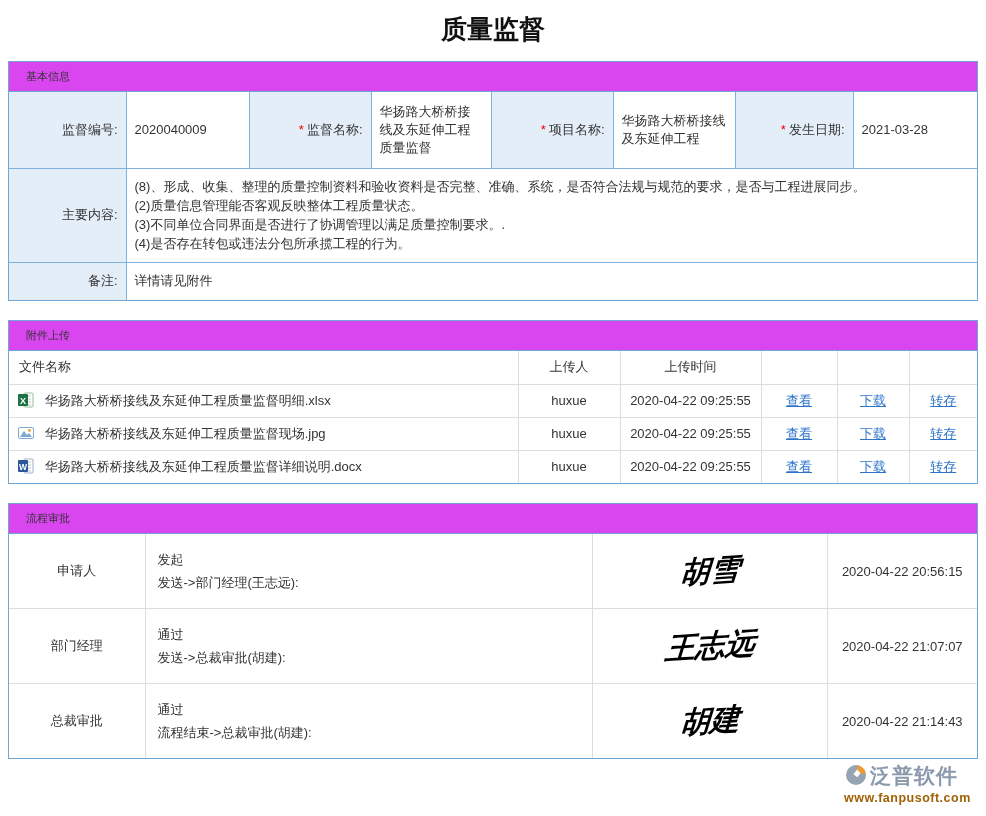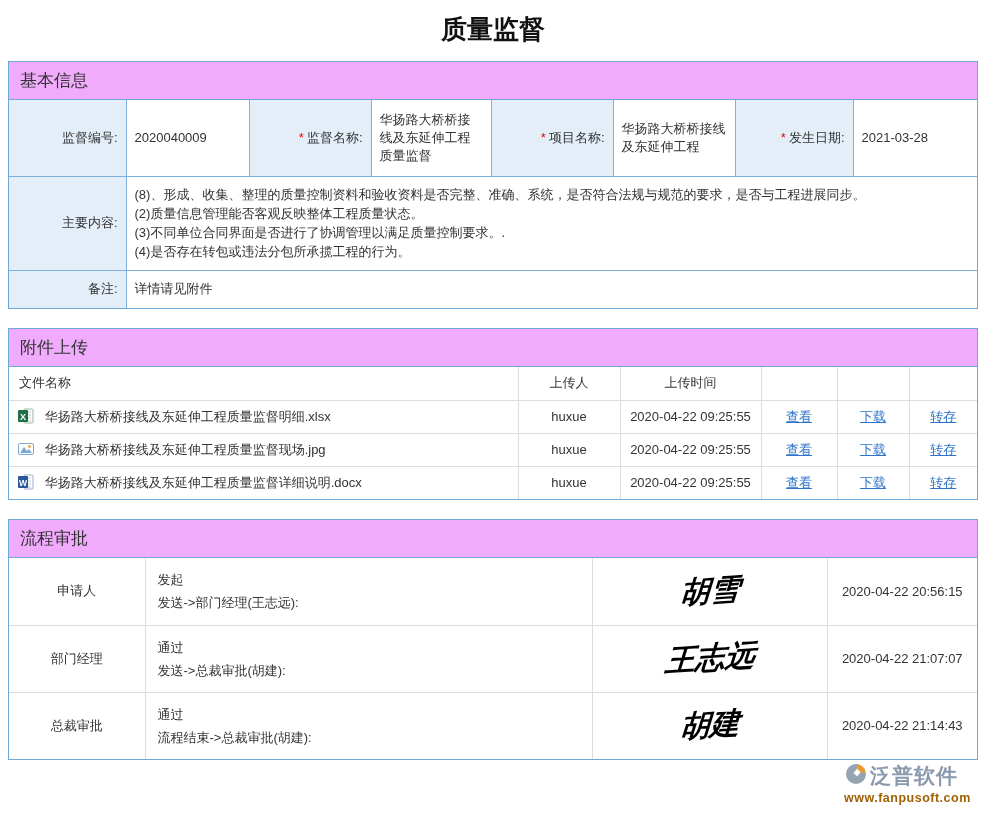--- a/index.html
+++ b/index.html
@@ -9,21 +9,21 @@
     font-family:"Liberation Sans","DejaVu Sans",sans-serif;
     color:#333; font-size:13px;
   }
   .page { padding:8px; position:relative; }
   .page-title {
     text-align:center; font-size:26px; font-weight:bold; color:#111;
     margin:4px 0 14px 0; font-family:"Liberation Sans","DejaVu Sans",sans-serif;
   }
   .section { border:1px solid #6FA7D7; margin-bottom:19px; background:#fff; }
   .section-header {
-    background:#f0abfc; padding:7px 11px; font-size:17px; color:#333;
+    background:#d946ef; padding:7px 17px; font-size:11px; color:#333;
     border-bottom:1px solid #6FA7D7;
   }
   
   table { width:100%; border-collapse:collapse; table-layout:fixed; font-size:13px; border-style:hidden; }
   .basic-table td { border:1px solid #7FB1DF; vertical-align:middle; overflow:hidden; }
   .basic-table .lbl { background:#E4EEF9; text-align:right; padding:4px 8px 4px 2px; color:#333; }
   .basic-table .val { background:#fff; text-align:left; padding:4px 8px; color:#333; line-height:18px; }
   .basic-table tr.r1 { height:76px; }
   .basic-table tr.r2 { height:37px; }
   .basic-table tr.r3 { height:94px; }
@@ -34,30 +34,30 @@
   .grid-table td, .grid-table th { border:1px solid #DDDDDD; vertical-align:middle; font-weight:normal; }
   .attach-table tr { height:33px; }
   .attach-table th.file-h { text-align:left; padding:0 10px; }
   .file-cell { text-align:left; padding:0 9px; white-space:nowrap; overflow:hidden; }
   .file-icon { display:inline-block; width:16px; height:16px; vertical-align:-3px; margin-right:7px; }
   .center { text-align:center; }
   .link { color:#2E74C9; text-decoration:underline; cursor:pointer; }
   
   .flow-table tr.head { height:34px; }
   .flow-table tr.frow { height:67px; }
-  .opinion-cell { padding:6px 12px; }
+  .opinion-cell { padding:14px 12px; }
   .opinion-cell div { line-height:23px; }
   .sig {
     display:inline-block; font-family:"DejaVu Serif","Liberation Serif",serif;
     font-style:italic; font-weight:bold; font-size:30px; color:#000;
     transform:rotate(-4deg) skewX(-8deg);
   }
   
   .watermark { position:absolute; top:762px; right:10px; width:132px; text-align:left; }
-  .brand-row { display:flex; }
+  .brand-row { display:flex; align-items:center; }
   .brand-text { font-size:21px; font-weight:bold; color:#8B99AC; letter-spacing:1px; margin-left:2px; }
   .site-url { color:#a16207; font-size:12.5px; font-weight:bold; margin-top:1px; letter-spacing:0.5px; }
 </style>
 </head>
 <body>
 
 <div class="page">
 
   <div class="page-title">质量监督</div>
 

